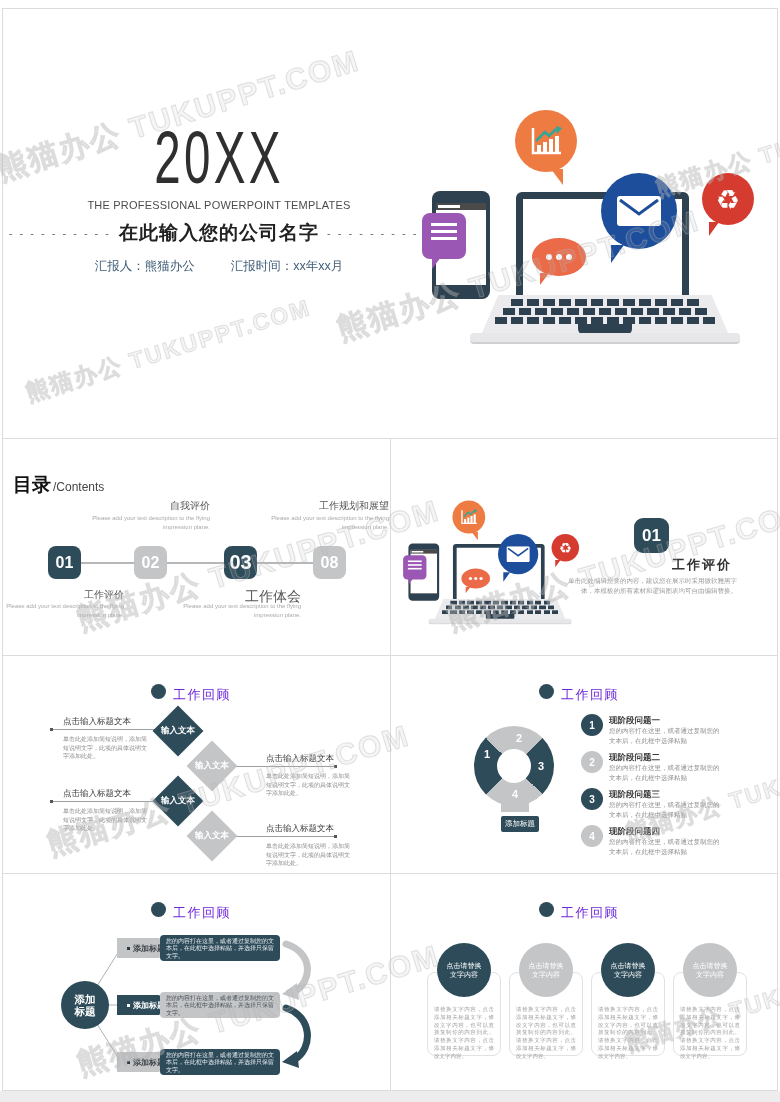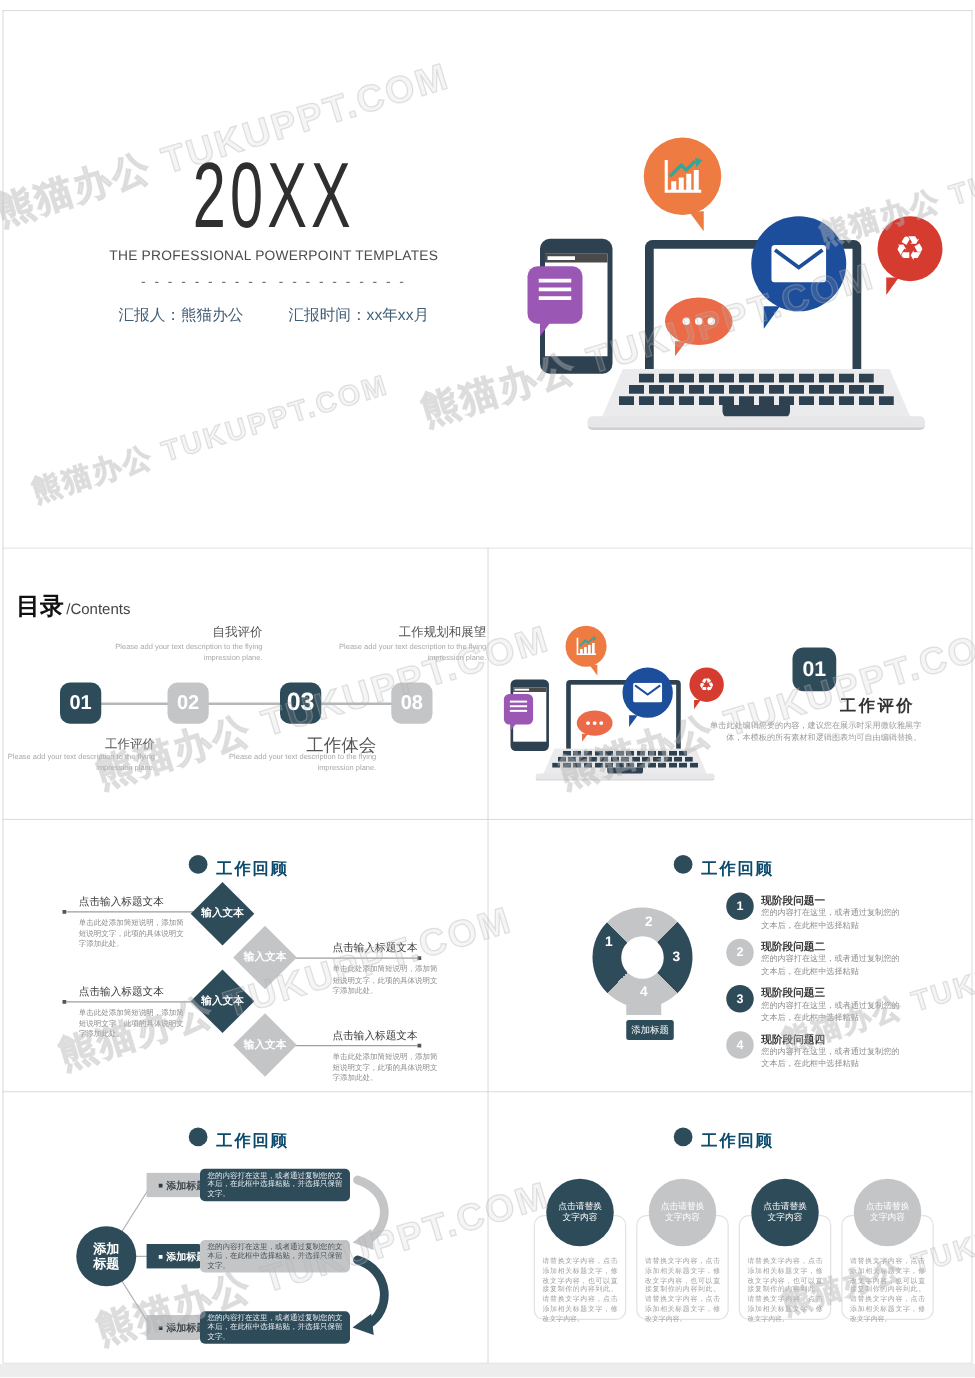--- a/index.html
+++ b/index.html
@@ -56,21 +56,21 @@
   .bubble-purple{position:absolute;left:4px;top:106px;width:44px;height:46px;border-radius:8px;background:var(--purple);z-index:5;padding-top:10px;box-sizing:border-box;}
   .bubble-purple .pl{display:block;width:26px;height:3px;background:#fff;margin:0 auto 4px auto;}
   .tail{position:absolute;width:0;height:0;}
   .tail-chart{left:36px;bottom:-13px;border-top:16px solid var(--orange);border-left:12px solid transparent;}
   .tail-mail{left:10px;bottom:-14px;border-top:18px solid var(--blue);border-right:13px solid transparent;}
   .tail-recycle{left:7px;bottom:-11px;border-top:14px solid var(--red);border-right:10px solid transparent;}
   .tail-dots{left:8px;bottom:-9px;border-top:12px solid var(--dorange);border-right:9px solid transparent;}
   .tail-purple{left:10px;bottom:-10px;border-top:12px solid var(--purple);border-right:9px solid transparent;}
   
   .t-dot{position:absolute;width:15px;height:15px;border-radius:50%;background:var(--dark);}
-  .t-label{position:absolute;font-size:13px;font-weight:700;color:#0c4a6e;letter-spacing:1.5px;}
+  .t-label{position:absolute;font-size:13px;font-weight:400;color:#6d28d9;letter-spacing:1.5px;}
   .sq{position:absolute;border-radius:8px;display:flex;align-items:center;justify-content:center;color:#fff;font-weight:700;}
   .dark{background:var(--dark);} .gray{background:var(--gray);}
   .diamond{position:absolute;width:52px;height:52px;display:flex;align-items:center;justify-content:center;background:none!important;}
   .diamond::before{content:"";position:absolute;inset:8px;transform:rotate(45deg);}
   .diamond.dark::before{background:var(--dark);} .diamond.gray::before{background:var(--gray);}
   .diamond span{position:relative;font-size:8.5px;font-weight:700;color:#fff;}
   .small-head{position:absolute;font-size:8.5px;font-weight:400;color:#3a3a3a;}
   .small-body{position:absolute;font-size:6px;color:#8e8e8e;line-height:8.5px;}
   .h-conn{position:absolute;height:1px;background:#9aa0a4;}
   .conn-dot{position:absolute;width:3px;height:3px;background:#555;}
@@ -113,20 +113,21 @@
 <div class="vline" style="left:777px;top:8px;height:1082px"></div>
 <div class="vline" style="left:390px;top:438px;height:652px"></div>
 <div class="abs" style="left:0;top:1091px;width:780px;height:11px;background:#ededed"></div>
 
 <div class="cell" style="left:3px;top:9px;width:774px;height:429px">
   <div class="cover-text">
     <span class="year">20XX</span>
     <span class="cv-sub">THE PROFESSIONAL POWERPOINT TEMPLATES</span>
     <div class="cv-company">
       <span class="cv-dash">- - - - - - - - - -</span>
+      <b>在此输入您的公司名字</b>
       <span class="cv-dash">- - - - - - - - - -</span>
     </div>
     <div class="cv-meta">
       <span>汇报人：熊猫办公</span>
       <span>汇报时间：xx年xx月</span>
     </div>
   </div>
 
   <div class="illu" style="left:415px;top:98px">
     <div class="laptop-screen">

